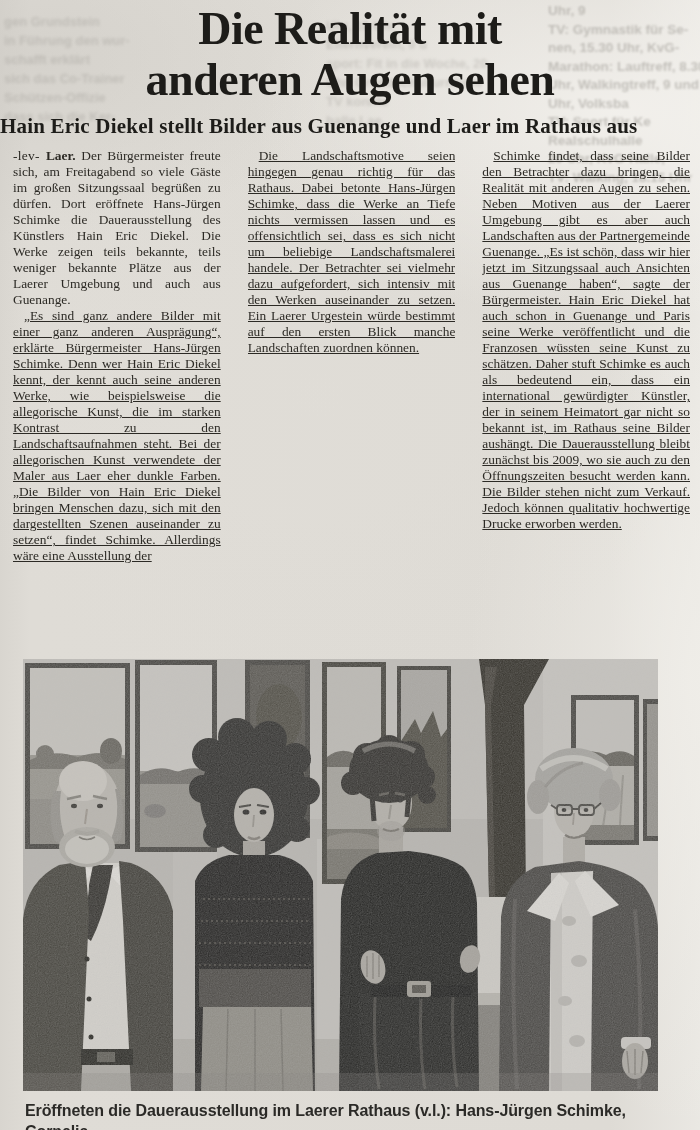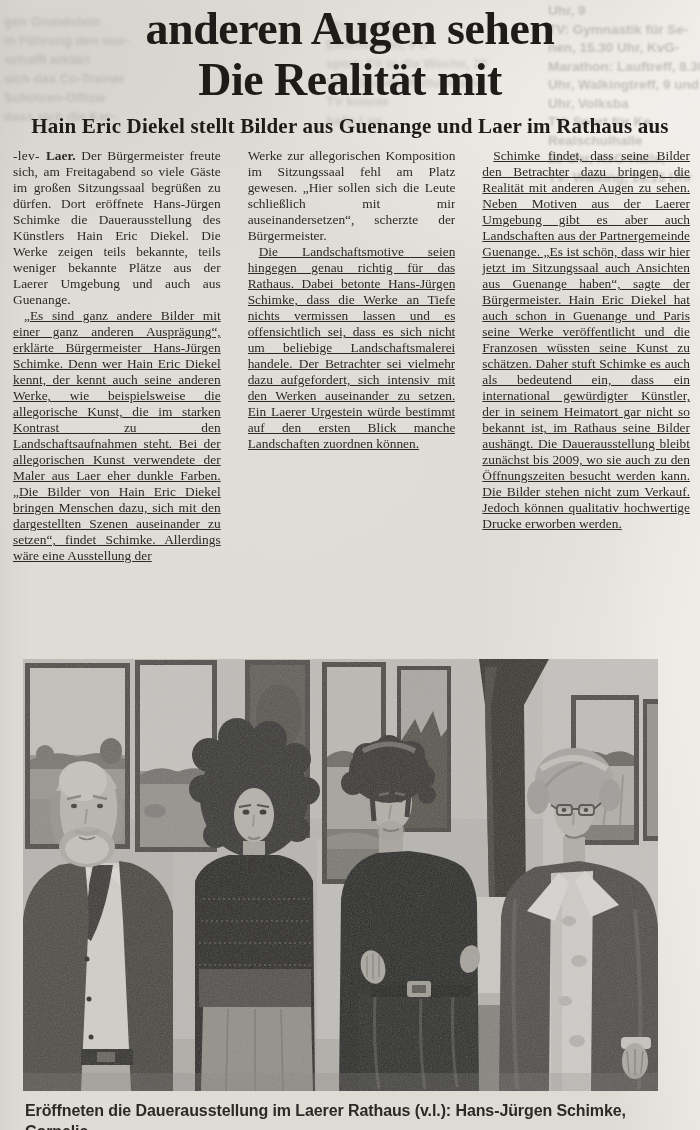--- a/index.html
+++ b/index.html
@@ -19,21 +19,21 @@
   .ghost-right{right:2px;top:2px;width:150px;font-size:13.5px;line-height:18.5px;
                filter:blur(1.1px);opacity:.6;text-align:left;}
   .ghost-left{left:4px;top:12px;width:150px;font-size:13px;line-height:19px;
               filter:blur(1.8px);opacity:.45;}
   .ghost-center{left:326px;top:16px;width:180px;font-size:13px;line-height:19px;
                 filter:blur(1.5px);opacity:.4;}
   header{position:relative;z-index:1;}
   .headline{margin:4px 0 0 0;text-align:center;font-weight:700;font-size:46px;
             line-height:1.1;color:#1d1c19;letter-spacing:-.5px;}
   .headline span{display:block;}
-  .subheadline{margin:9px 0 0 0;text-align:center;font-weight:700;font-size:21px;
+  .subheadline{margin:9px 0 0 0;font-weight:700;font-size:21px;
                color:#1d1c19;letter-spacing:.2px;}
   .columns{position:relative;z-index:1;display:flex;gap:27px;padding:0 10px 0 13px;
            margin-top:9px;height:496px;overflow:hidden;}
   .col{flex:1;font-size:13.4px;line-height:16px;text-align:justify;overflow:hidden;
        color:#2c2a25;hyphens:auto;-webkit-hyphens:auto;}
   .col p{margin:0;}
   .col p.indent{text-indent:11px;text-decoration:underline;}
   .dateline{letter-spacing:.3px;}
   .photo-figure{position:relative;z-index:1;margin:15px 0 0 23px;width:635px;}
   .photo-frame{width:635px;height:432px;line-height:0;}
@@ -69,33 +69,32 @@
       <div>Uhr, Walkingtreff, 9 und 15</div>
       <div>Uhr, Volksba</div>
       <div>TV: Sport für Ke</div>
       <div>Realschulhalle</div>
       <div>20 Uhr, KvG-Halle,</div>
       <div>TV: Walking, 18.15 Uhr</div>
     </div>
 
   <header>
     <h1 class="headline">
+        <span>Die Realität mit</span>
         <span>anderen Augen sehen</span>
-        <span>Die Realität mit</span>
       </h1>
     <h2 class="subheadline">Hain Eric Diekel stellt Bilder aus Guenange und Laer im Rathaus aus</h2>
   </header>
 
   <main class="columns">
     <div class="col">
         <p><span class="dateline">-lev- </span><b>Laer. </b>Der Bürgermeister freute sich, am Freitagabend so viele Gäste im großen Sitzungssaal begrüßen zu dürfen. Dort eröffnete Hans-Jürgen Schimke die Dauerausstellung des Künstlers Hain Eric Diekel. Die Werke zeigen teils bekannte, teils weniger bekannte Plätze aus der Laerer Umgebung und auch aus Guenange.</p>
         <p class="indent">„Es sind ganz andere Bilder mit einer ganz anderen Ausprägung“, erklärte Bürgermeister Hans-Jürgen Schimke. Denn wer Hain Eric Diekel kennt, der kennt auch seine anderen Werke, wie beispielsweise die allegorische Kunst, die im starken Kontrast zu den Landschaftsaufnahmen steht. Bei der allegorischen Kunst verwendete der Maler aus Laer eher dunkle Farben. „Die Bilder von Hain Eric Diekel bringen Menschen dazu, sich mit den dargestellten Szenen auseinander zu setzen“, findet Schimke. Allerdings wäre eine Ausstellung der</p>
       </div>
     <div class="col">
-        <p>Werke zur allegorischen Komposition im Sitzungssaal fehl am Platz gewesen. „Hier sollen sich die Leute schließlich mit mir auseinandersetzen“, scherzte der Bürgermeister.</p>
         <p class="indent">Die Landschaftsmotive seien hingegen genau richtig für das Rathaus. Dabei betonte Hans-Jürgen Schimke, dass die Werke an Tiefe nichts vermissen lassen und es offensichtlich sei, dass es sich nicht um beliebige Landschaftsmalerei handele. Der Betrachter sei vielmehr dazu aufgefordert, sich intensiv mit den Werken auseinander zu setzen. Ein Laerer Urgestein würde bestimmt auf den ersten Blick manche Landschaften zuordnen können.</p>
       </div>
     <div class="col">
         <p class="indent">Schimke findet, dass seine Bilder den Betrachter dazu bringen, die Realität mit anderen Augen zu sehen. Neben Motiven aus der Laerer Umgebung gibt es aber auch Landschaften aus der Partnergemeinde Guenange. „Es ist schön, dass wir hier jetzt im Sitzungssaal auch Ansichten aus Guenange haben“, sagte der Bürgermeister. Hain Eric Diekel hat auch schon in Guenange und Paris seine Werke veröffentlicht und die Franzosen wüssten seine Kunst zu schätzen. Daher stuft Schimke es auch als bedeutend ein, dass ein international gewürdigter Künstler, der in seinem Heimatort gar nicht so bekannt ist, im Rathaus seine Bilder aushängt. Die Dauerausstellung bleibt zunächst bis 2009, wo sie auch zu den Öffnungszeiten besucht werden kann. Die Bilder stehen nicht zum Verkauf. Jedoch können qualitativ hochwertige Drucke erworben werden.</p>
       </div>
   </main>
 
   <figure class="photo-figure">
     <div class="photo-frame">
       <svg viewBox="0 0 635 432" width="635" height="432" role="img">

